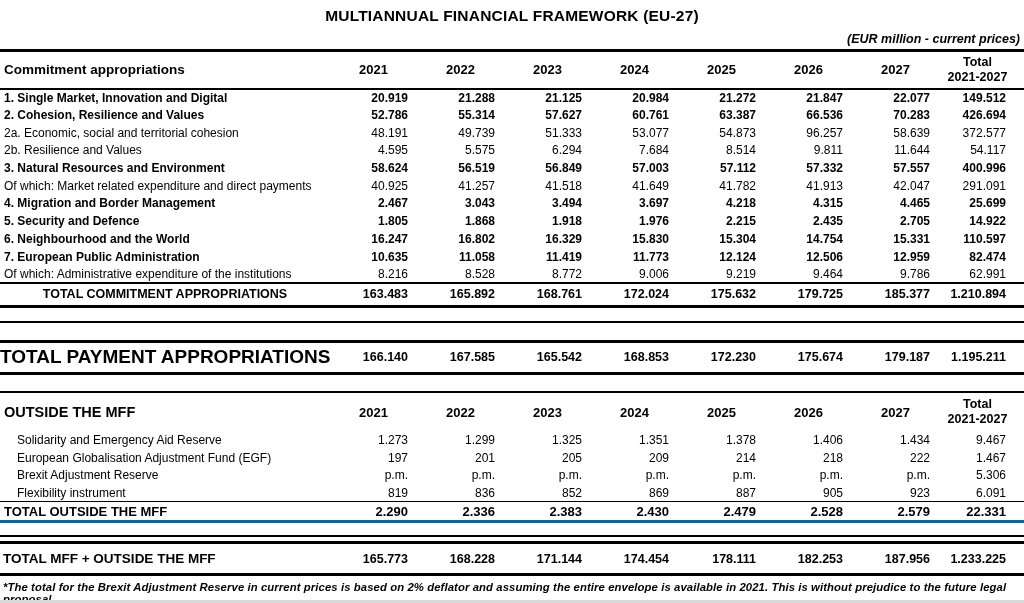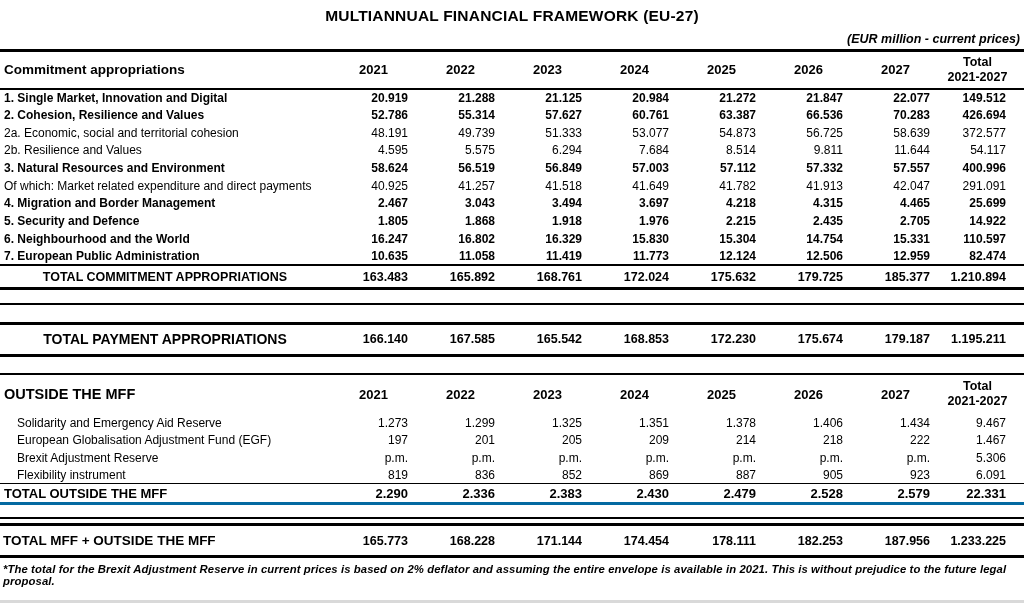--- a/index.html
+++ b/index.html
@@ -43,21 +43,21 @@
     height: 23px; font-weight: bold; font-size: 12.5px;
   }
   td.lbl-center { text-align: center; }
 
   
   .hrule { height: 2px; background: #000; width: 1024px; }
   .sp14 { height: 13px; } .sp18 { height: 17px; } .sp19 { height: 16px; }
   .sp12 { height: 12px; } .sp5 { height: 4px; }
   .box-row { border-top: 3px solid #000; border-bottom: 3px solid #000; }
   .box-row td { height: 32px; font-weight: bold; font-size: 12.5px; }
-  .box-row td.lbl-center { font-size: 14px; }
+  .box-row td.lbl-center { font-size: 19px; }
   .grand td.lbl { font-size: 13.5px; padding-left: 3px; }
 
   
   .tbl-out { border-top: 2.5px solid #000; }
   .tbl-out thead th { height: 40px; border-bottom: none; }
   .tbl-out th.hdr-lbl { font-size: 14.5px; }
   .tbl-out tbody td { height: 17.5px; }
   td.ind { padding-left: 17px; margin-left: 20px; }
   .tbl-out tr.total-row td { border-top: 1.5px solid #000; border-bottom: 3px solid #0369a1; height: 20px; font-size: 13px; }
 
@@ -126,21 +126,21 @@
         <td class="num">70.283</td>
         <td class="num-tot">426.694</td>
       </tr>
       <tr>
         <td class="lbl">2a. Economic, social and territorial cohesion</td>
         <td class="num">48.191</td>
         <td class="num">49.739</td>
         <td class="num">51.333</td>
         <td class="num">53.077</td>
         <td class="num">54.873</td>
-        <td class="num">56.725</td>
+        <td class="num">96.257</td>
         <td class="num">58.639</td>
         <td class="num-tot">372.577</td>
       </tr>
       <tr>
         <td class="lbl">2b. Resilience and Values</td>
         <td class="num">4.595</td>
         <td class="num">5.575</td>
         <td class="num">6.294</td>
         <td class="num">7.684</td>
         <td class="num">8.514</td>
@@ -206,20 +206,31 @@
       <tr class="b">
         <td class="lbl">7. European Public Administration</td>
         <td class="num">10.635</td>
         <td class="num">11.058</td>
         <td class="num">11.419</td>
         <td class="num">11.773</td>
         <td class="num">12.124</td>
         <td class="num">12.506</td>
         <td class="num">12.959</td>
         <td class="num-tot">82.474</td>
+      </tr>
+      <tr>
+        <td class="lbl">Of which: Administrative expenditure of the institutions</td>
+        <td class="num">8.216</td>
+        <td class="num">8.528</td>
+        <td class="num">8.772</td>
+        <td class="num">9.006</td>
+        <td class="num">9.219</td>
+        <td class="num">9.464</td>
+        <td class="num">9.786</td>
+        <td class="num-tot">62.991</td>
       </tr>
       <tr class="total-row">
         <td class="lbl-center">TOTAL COMMITMENT APPROPRIATIONS</td>
         <td class="num">163.483</td>
         <td class="num">165.892</td>
         <td class="num">168.761</td>
         <td class="num">172.024</td>
         <td class="num">175.632</td>
         <td class="num">179.725</td>
         <td class="num">185.377</td>

